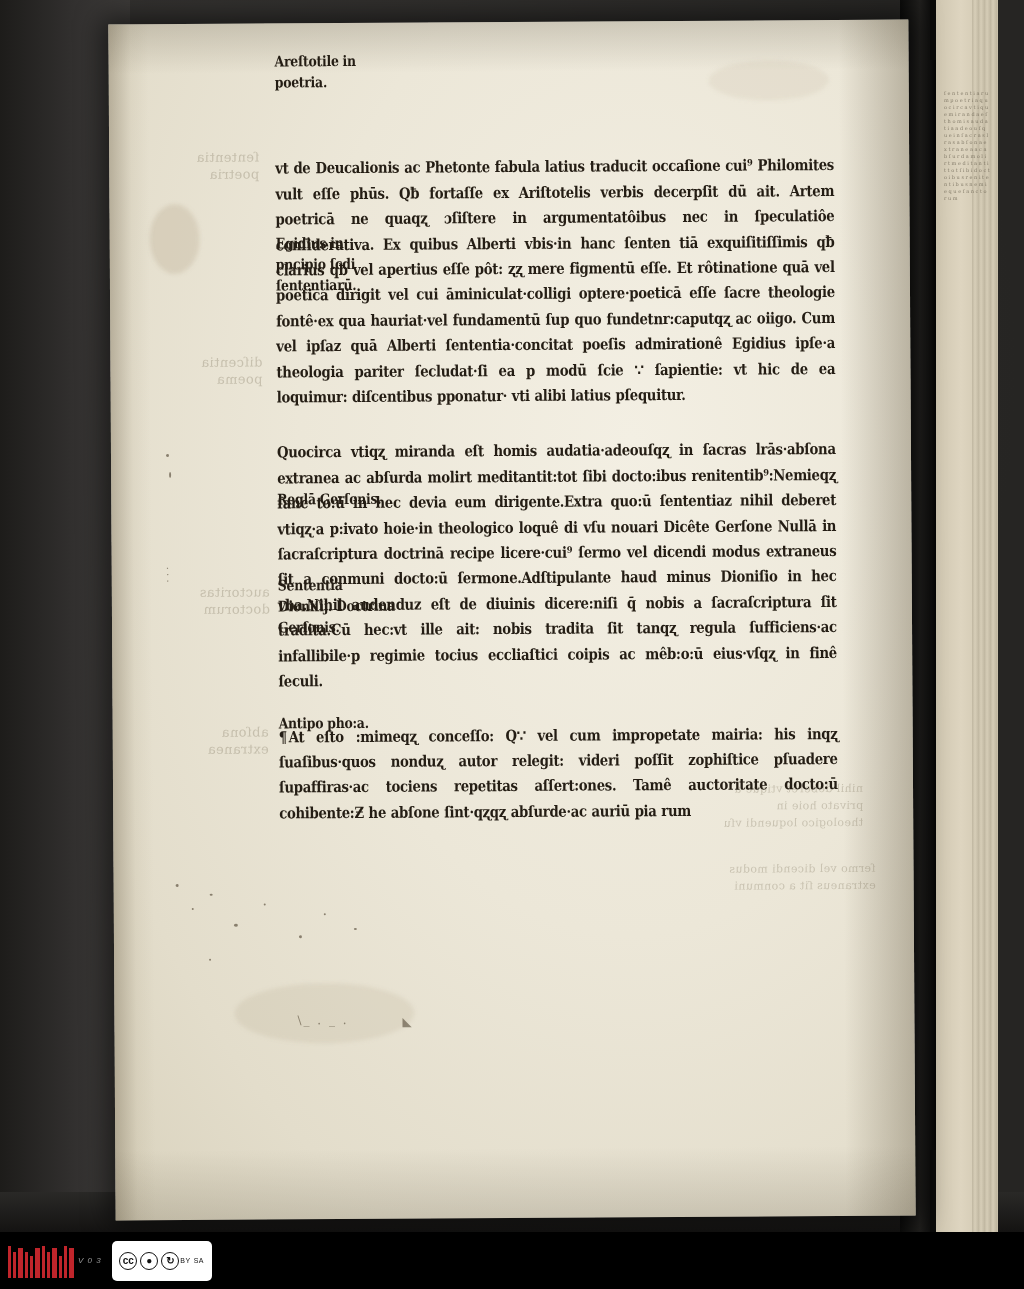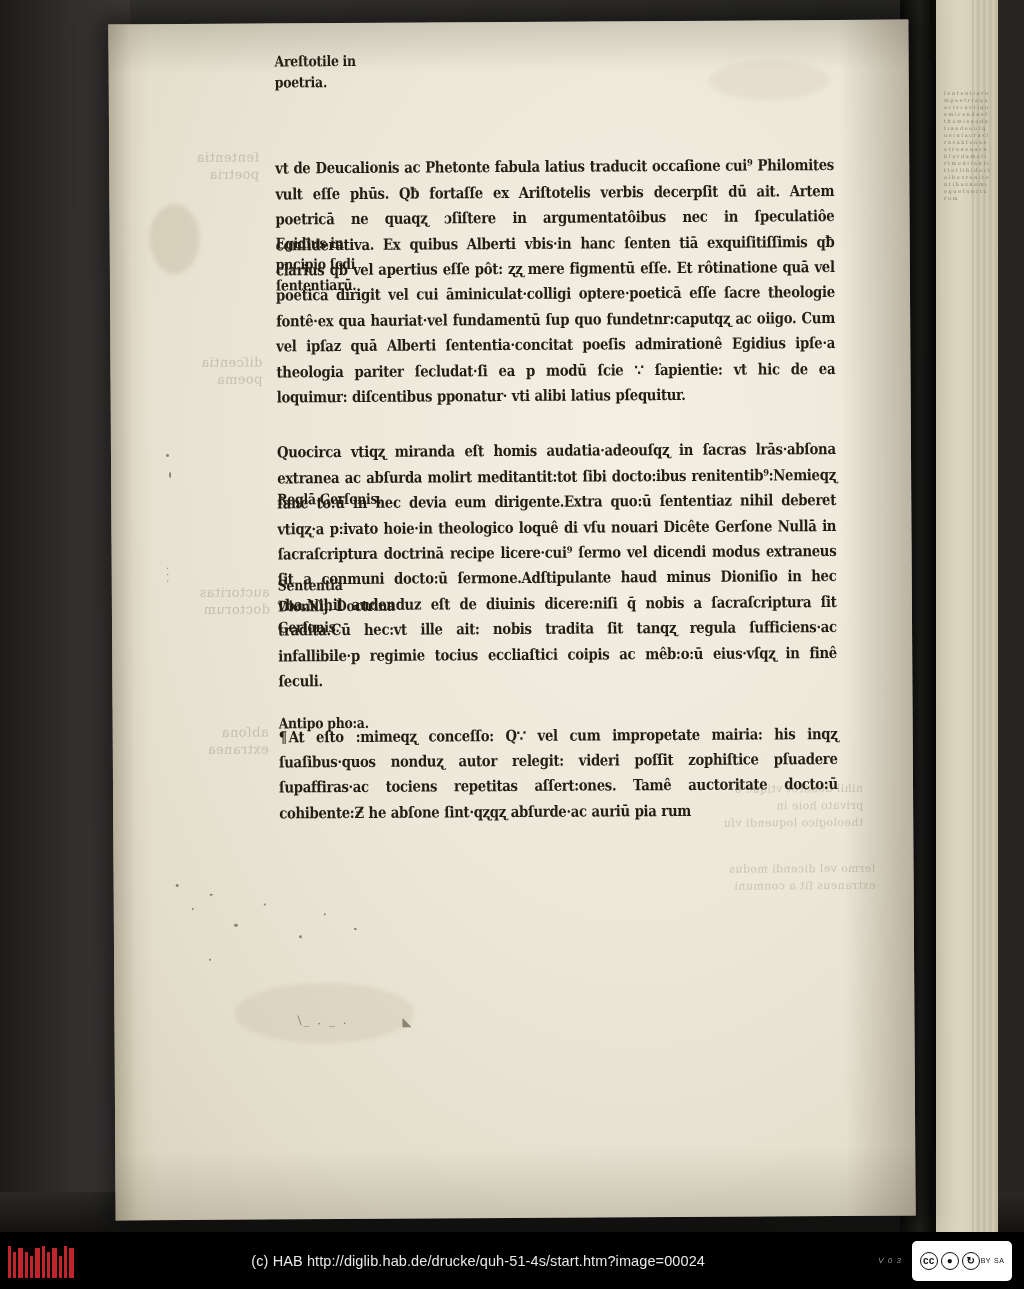--- a/index.html
+++ b/index.html
@@ -352,21 +352,20 @@
       <i></i>
       <i></i>
       <i></i>
       <i></i>
       <i></i>
       <i></i>
       <i></i>
       <i></i>
   </div>
 
-  <div class="footer-credit">(c) HAB http://diglib.hab.de/drucke/quh-51-4s/start.htm?image=00024</div>
 
   <div class="footer-code">V 0 3</div>
 
   <div class="cc-badge">
     <div class="cc-row">
       <span class="cc-circle">cc</span>
       <span class="cc-circle">●</span>
       <span class="cc-circle">↻</span>
     </div>
     <div class="cc-row">

